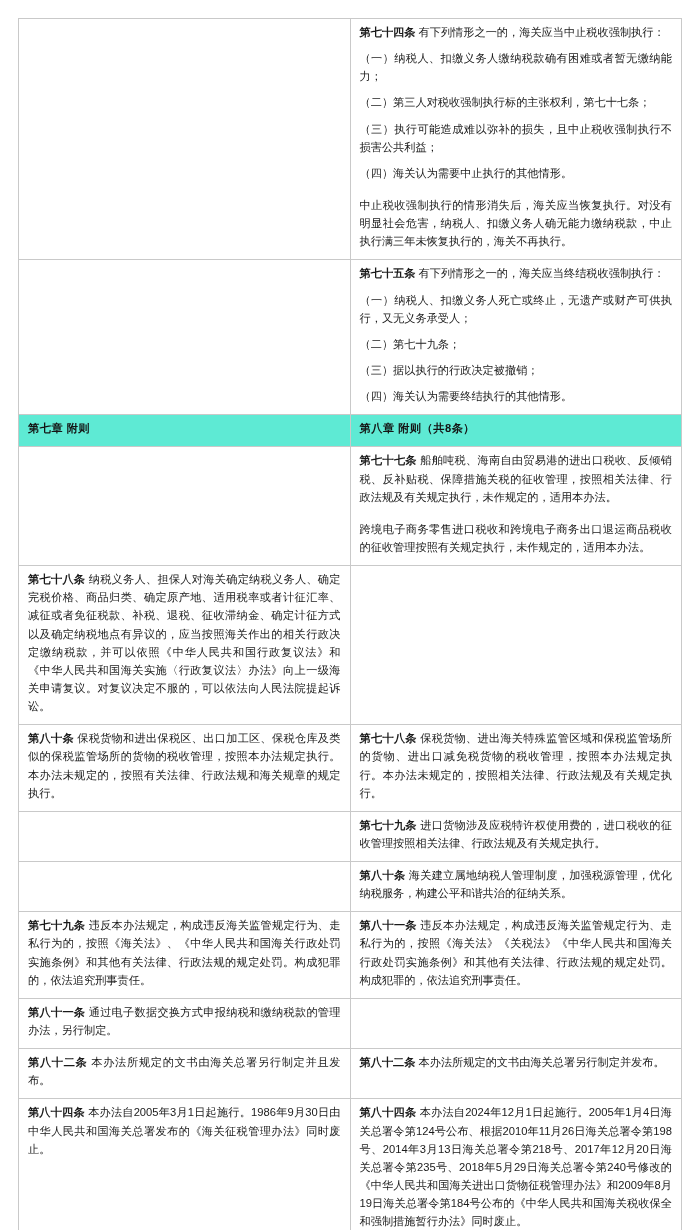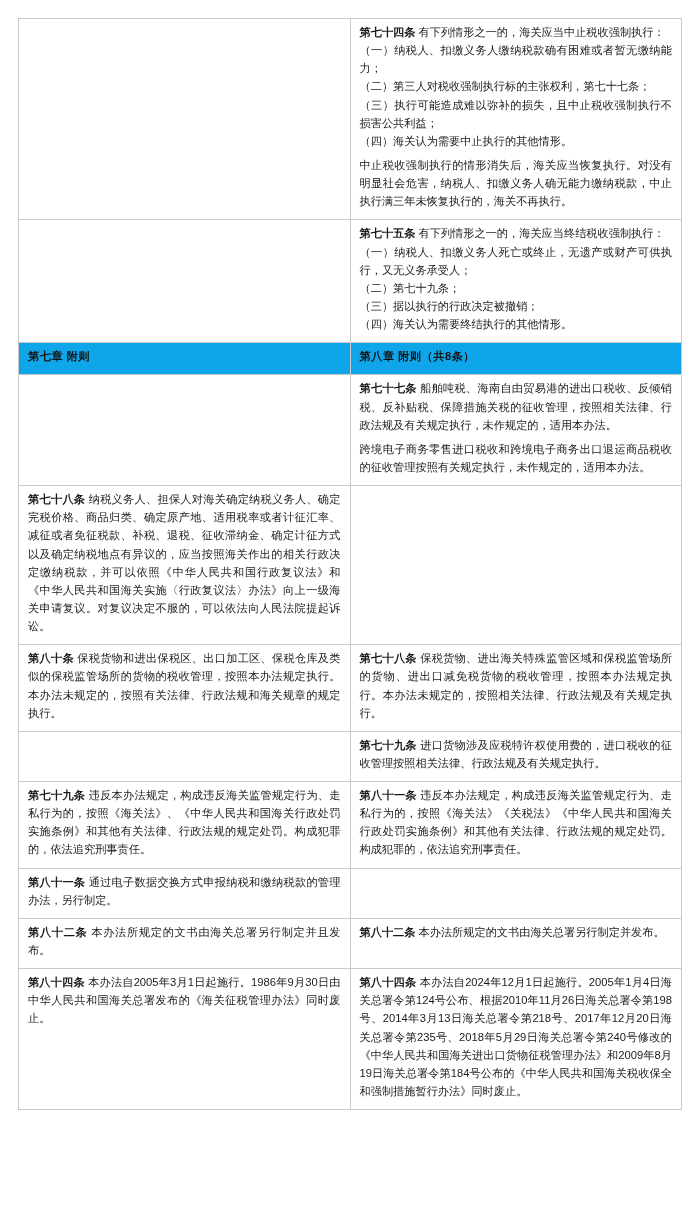--- a/index.html
+++ b/index.html
@@ -28,34 +28,34 @@
     border: 1px solid #c9c9c9;
     vertical-align: top;
     padding: 4px 9px 9px 9px;
     font-size: 11.2px;
     line-height: 1.62;
     text-align: justify;
     word-break: break-all;
   }
   td.empty { border: 1px solid #c9c9c9; }
   .hdr td {
-    background: #0ea5e9;
+    background: #5eead4;
     text-align: center;
     font-weight: bold;
     padding: 8px 6px;
     font-size: 11.5px;
     color: #141414;
     letter-spacing: 0.5px;
     margin-left: 10px;
   }
   .art-no { font-weight: bold; }
   p.para {
     margin: 0;
   }
-  p.para + p.para { margin-top: 0px; }
+  p.para + p.para { margin-top: 8px; }
   p.gap { margin-top: 11px; }
 </style>
 </head>
 <body>
 
 <div class="page">
   <table class="cmp">
     <colgroup>
       <col style="width:50%">
       <col style="width:50%">
@@ -110,20 +110,26 @@
             <p class="para"><span class="art-no">第七十八条</span> 保税货物、进出海关特殊监管区域和保税监管场所的货物、进出口减免税货物的税收管理，按照本办法规定执行。本办法未规定的，按照相关法律、行政法规及有关规定执行。</p>
           </td>
         </tr>
         <tr>
           <td class="empty"></td>
           <td>
             <p class="para"><span class="art-no">第七十九条</span> 进口货物涉及应税特许权使用费的，进口税收的征收管理按照相关法律、行政法规及有关规定执行。</p>
           </td>
         </tr>
         <tr>
+          <td class="empty"></td>
+          <td>
+            <p class="para"><span class="art-no">第八十条</span> 海关建立属地纳税人管理制度，加强税源管理，优化纳税服务，构建公平和谐共治的征纳关系。</p>
+          </td>
+        </tr>
+        <tr>
           <td>
             <p class="para"><span class="art-no">第七十九条</span> 违反本办法规定，构成违反海关监管规定行为、走私行为的，按照《海关法》、《中华人民共和国海关行政处罚实施条例》和其他有关法律、行政法规的规定处罚。构成犯罪的，依法追究刑事责任。</p>
           </td>
           <td>
             <p class="para"><span class="art-no">第八十一条</span> 违反本办法规定，构成违反海关监管规定行为、走私行为的，按照《海关法》《关税法》《中华人民共和国海关行政处罚实施条例》和其他有关法律、行政法规的规定处罚。构成犯罪的，依法追究刑事责任。</p>
           </td>
         </tr>
         <tr>
           <td>
             <p class="para"><span class="art-no">第八十一条</span> 通过电子数据交换方式申报纳税和缴纳税款的管理办法，另行制定。</p>

